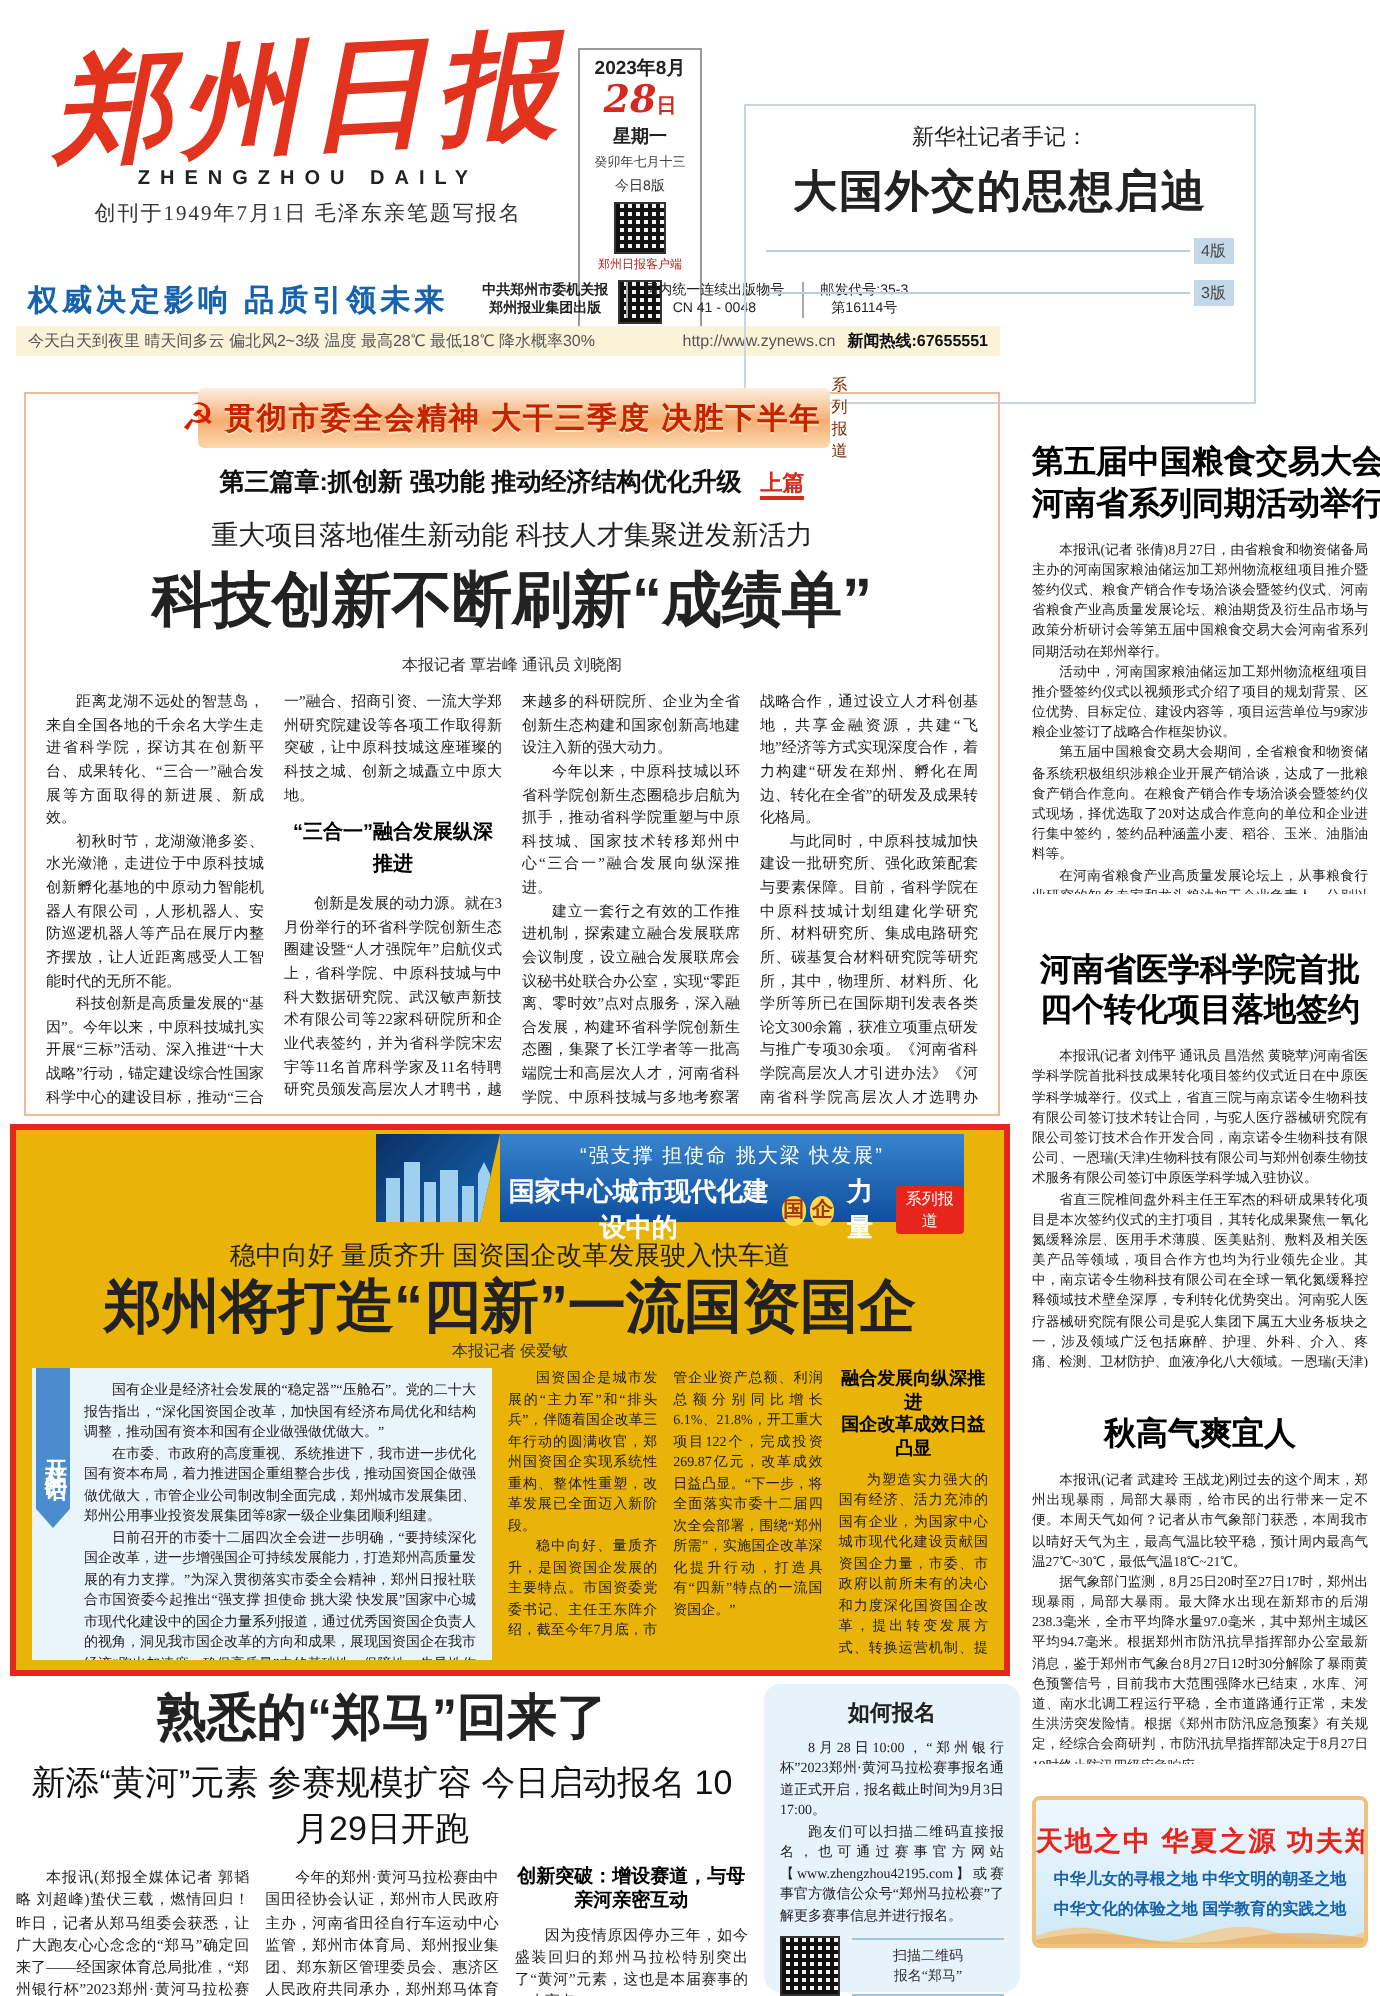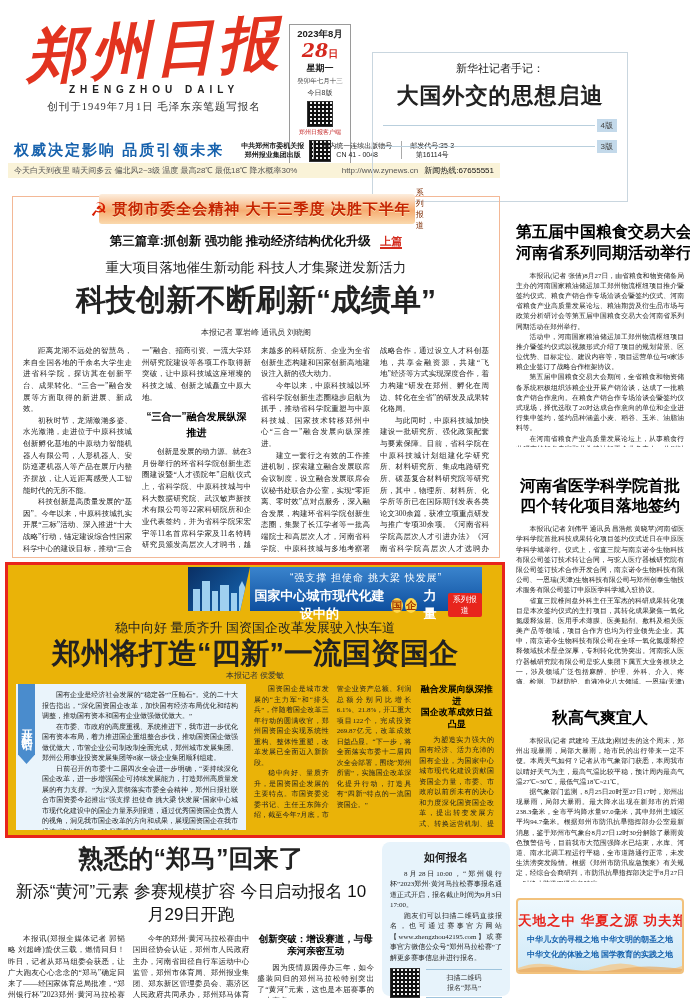--- a/index.html
+++ b/index.html
@@ -44,21 +44,21 @@
 
   #slogan-row { position:absolute; left:14px; top:139px; width:486px; height:22px;
     display:flex; align-items:center; font-family:"Liberation Sans",sans-serif; }
   #slogan { color:#1762ad; font-weight:bold; font-size:15px; letter-spacing:2px; white-space:nowrap;}
   .mast-meta { margin-left:9px; padding-left:8px; border-left:1px solid #aaa; font-size:7px; line-height:1.35; color:#222; text-align:center; white-space:nowrap;}
   .mast-meta.first { border-left:none; font-weight:bold; }
 
   #weather-strip { position:absolute; left:8px; top:163px; width:492px; height:15px;
     background:#faf3d8; display:flex; justify-content:space-between; align-items:center;
     padding:0 6px; font-size:8px; color:#555; font-family:"Liberation Sans",sans-serif; white-space:nowrap;}
-  #weather-strip .hot { color:#111; font-weight:normal; margin-left:6px;}
+  #weather-strip .hot { color:#111; font-weight:bold; margin-left:6px;}
 
   
   #topright { position:absolute; left:372px; top:24px; width:256px; height:150px;
     border:1px solid #c9d6df; text-align:center; font-family:"Liberation Sans",sans-serif; padding:8px 10px 0;margin-top:28px;}
   #topright .kick { font-size:11px; color:#222; }
   #topright .h1 { font-size:22px; font-weight:900; margin-top:5px; letter-spacing:1px;}
   .page-rule { display:flex; align-items:center; margin-top:8px; }
   .page-rule .ln { flex:1; height:1px; background:#b9cfdd; }
   .page-rule .badge { font-size:8px; background:#c3d9ea; color:#444; padding:1px 4px; margin-left:2px;}
   #topright .h2 { font-size:21px; font-weight:900; line-height:1.3; margin-top:7px;}

